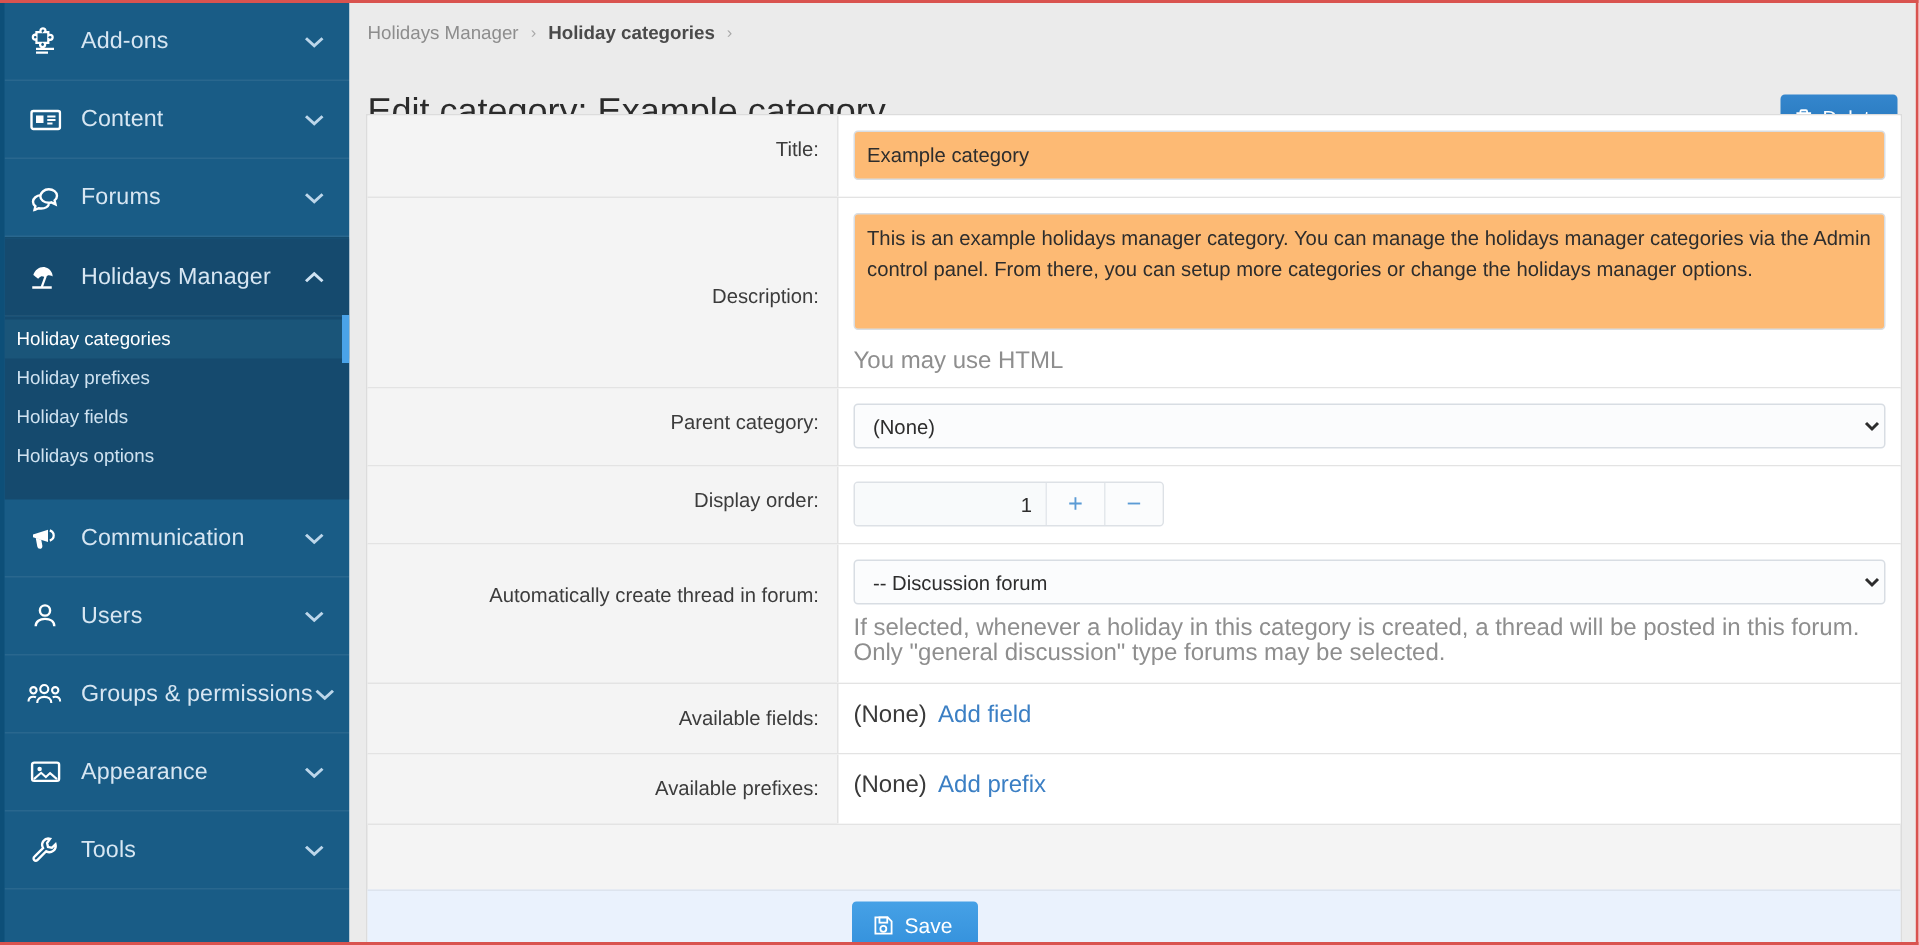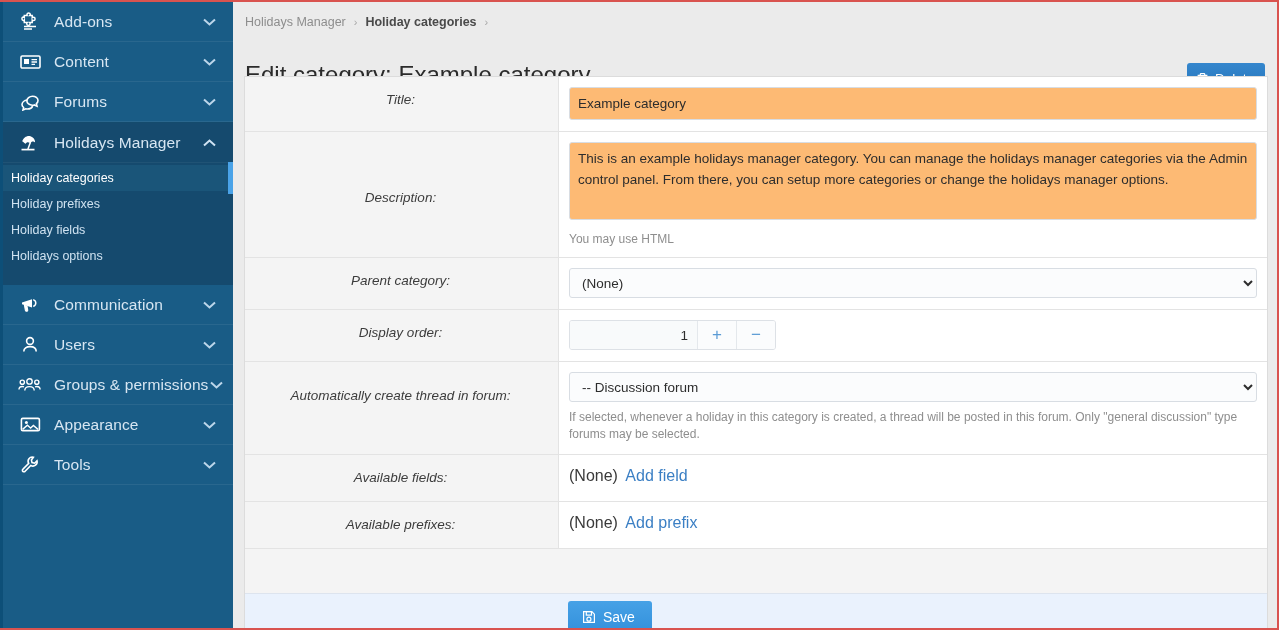--- a/index.html
+++ b/index.html
@@ -30,21 +30,21 @@
     width: 233px;
     flex: 0 0 233px;
     background: #185989;
     background: #195c86;
     position: relative;
     overflow: hidden;
     border-left: 3px solid #0d4f78;
   }
   .side-group { position: relative; }
   .side-row {
-    height: 40px;
+    height: 52px;
     display: flex;
     align-items: center;
     padding: 0 16px 0 14px;
     color: #d7e6f2;
     font-size: 15.5px;
     cursor: pointer;
     border-bottom: 1px solid rgba(255,255,255,0.07);
     position: relative;
   }
   .side-row .ico {
@@ -147,26 +147,25 @@
   #rows { flex: 1 1 auto; }
   .frow {
     display: flex;
     border-bottom: 1px solid #e3e3e3;
     background: #f4f4f4;
   }
   .frow:last-child { }
   .flabel {
     width: 313px;
     flex: 0 0 313px;
-    text-align: center;
+    text-align: right;
     padding: 13px 12px 0 10px;
     font-size: 13.5px;
     color: #3c3c3c;
     line-height: 19px;
-    font-style: italic;
   }
   .fctrl {
     flex: 1 1 auto;
     background: #ffffff;
     border-left: 1px solid #e3e3e3;
     padding: 10px 10px 11px 10px;
     min-height: 46px;
   }
   .fctrl.tall { padding-bottom: 9px; }
 
@@ -178,21 +177,21 @@
     background: #fdba74;
     border: 1px solid #d8dde3;
     border-radius: 3px;
     padding: 5px 8px;
     outline: none;
     resize: none;
     line-height: 21px;
   }
   textarea.txt { height: 78px; overflow: hidden; }
   .hint {
-    font-size: 12px;
+    font-size: 16px;
     color: #8e8e8e;
     padding-top: 7px;
     line-height: 17px;
   }
   select.sel {
     width: 100%;
     font-family: "Liberation Sans", sans-serif;
     font-size: 13.5px;
     color: #2d2d2d;
     background: #fbfcfd;

